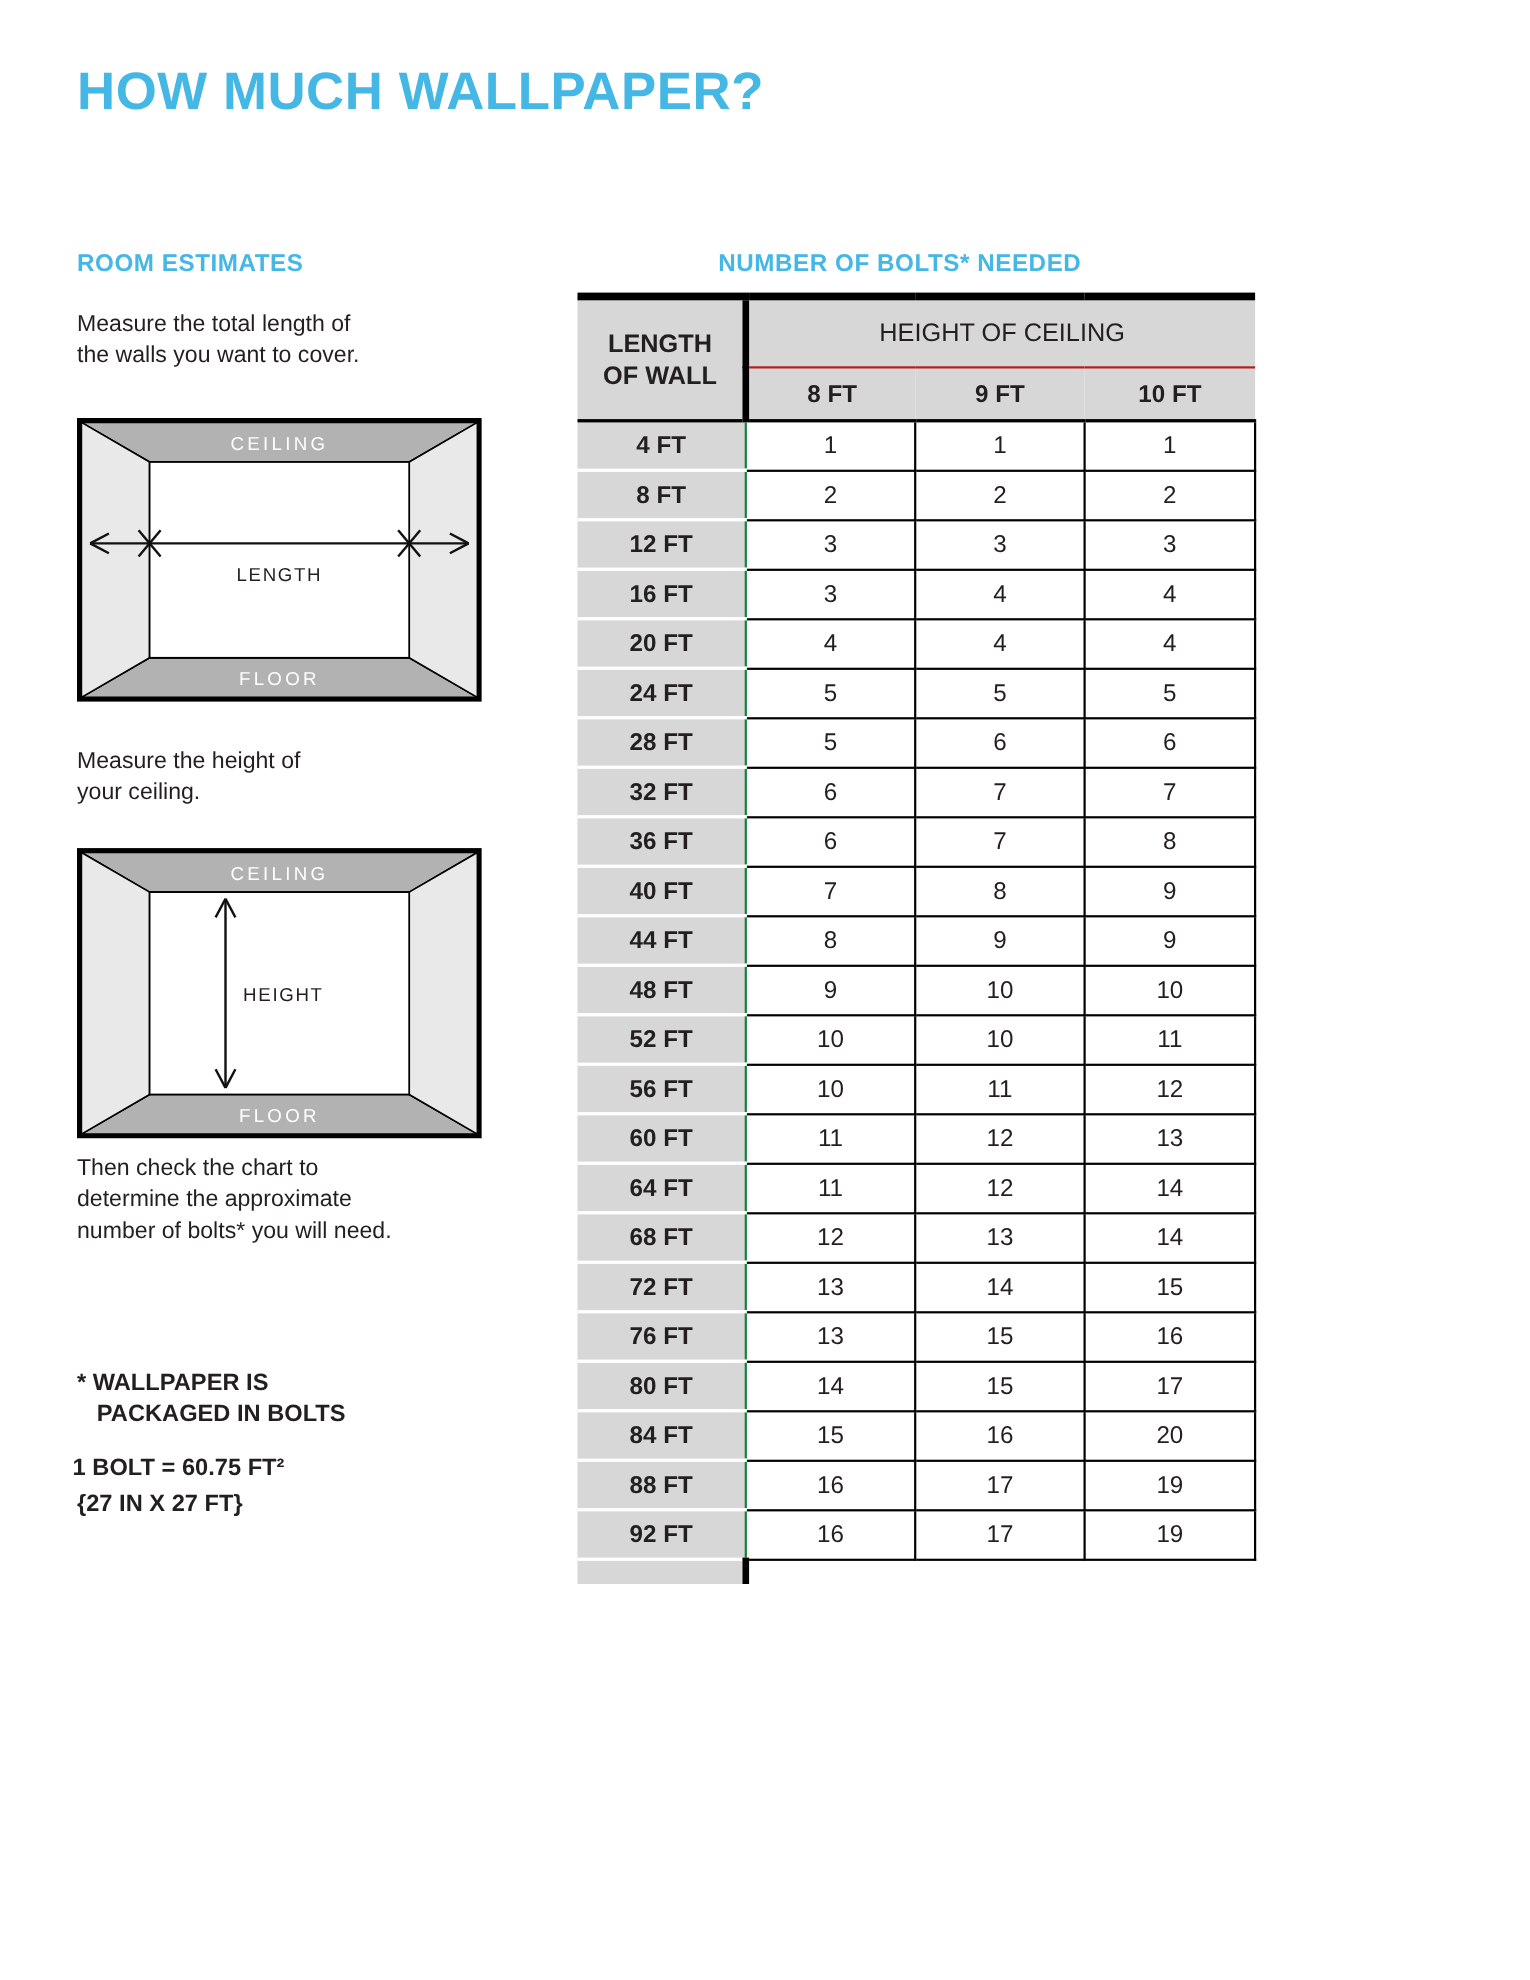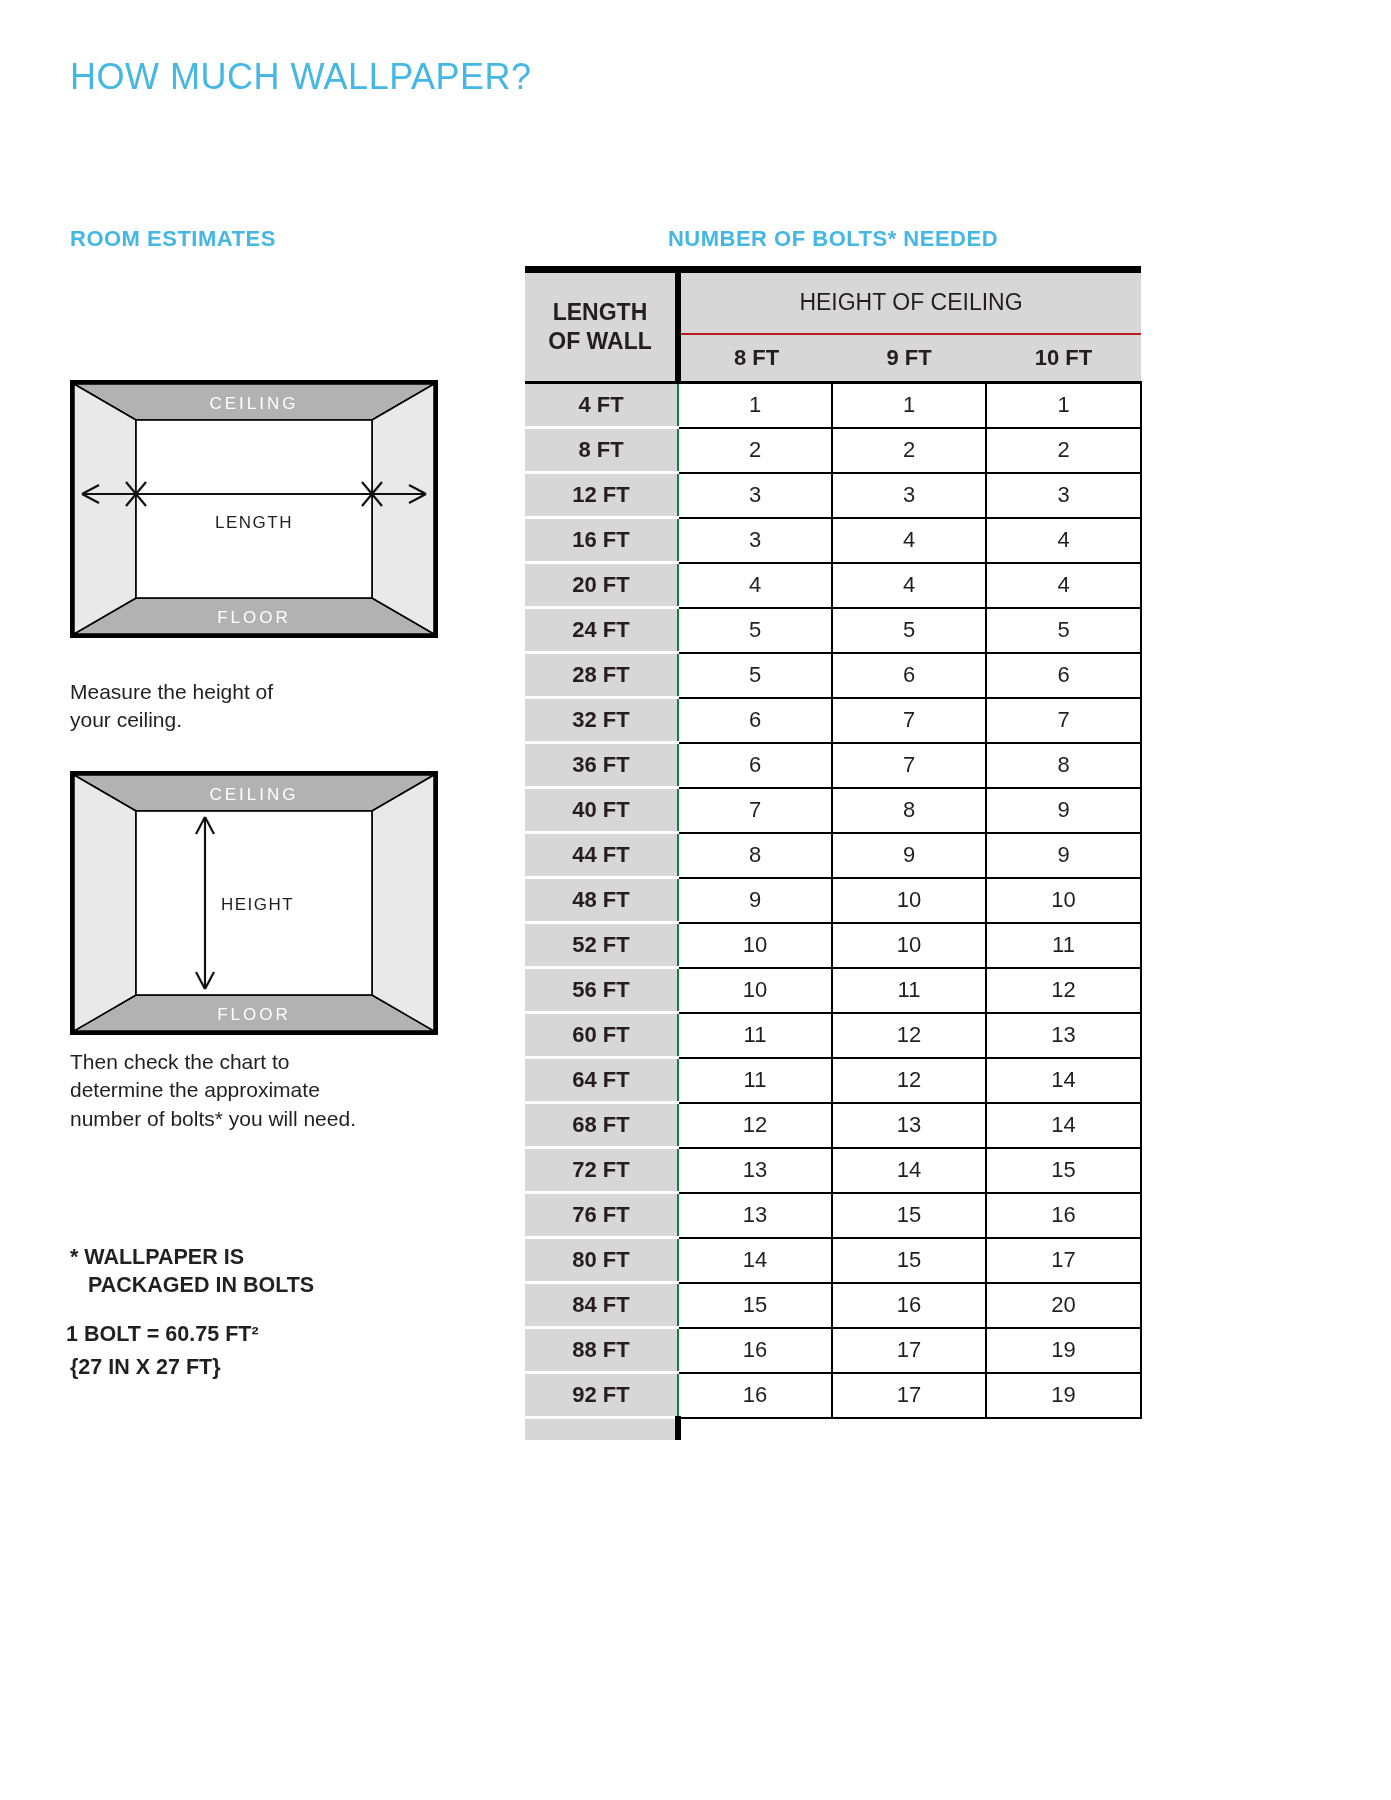--- a/index.html
+++ b/index.html
@@ -9,27 +9,27 @@
     width:1391px; height:1800px;
     background:#fff;
     font-family:"Liberation Sans", sans-serif;
     color:var(--ink, #231f20);
     overflow:hidden;
   }
   .accent { color:var(--accent, #45b7e5); }
 
   .title {
     position:absolute; left:70px; top:56px;
-    font-size:36px; font-weight:400; letter-spacing:0.5px;
+    font-size:48px; font-weight:700; letter-spacing:0.5px;
   }
   .section-heading {
     position:absolute; font-size:22px; font-weight:700; letter-spacing:0.5px;
   }
   .room-estimates { left:70px; top:226px; }
-  .bolts-title { left:525px; top:226px; width:616px; text-align:center; }
+  .bolts-title { left:510px; top:226px; width:616px; text-align:center; }
 
   .step {
     position:absolute; left:70px;
     font-size:21px; line-height:1.35; white-space:pre-line; color:var(--ink,#231f20);
   }
   .step1 { top:281px; }
   .step2 { top:678px; }
   .step3 { top:1048px; }
 
   .diagram { position:absolute; left:70px; }
@@ -98,20 +98,22 @@
 </head>
 <body>
 
 <div class="page" style="--accent: #45b7e5; --cell-gray: #d7d7d7; --band-gray: #b2b2b2; --wall-gray: #e9e9e9; --ink: #231f20;">
 
   <h1 class="title accent">HOW MUCH WALLPAPER?</h1>
 
   <h2 class="section-heading room-estimates accent">ROOM ESTIMATES</h2>
   <h2 class="section-heading bolts-title accent">NUMBER OF BOLTS* NEEDED</h2>
 
+  <p class="step step1">Measure the total length of
+the walls you want to cover.</p>
 
   <svg class="diagram diagram-1" width="368" height="258" viewBox="0 0 368 258">
     <polygon class="band-poly" points="4,4 364,4 302,40 66,40"></polygon>
     <polygon class="band-poly" points="4,254 364,254 302,218 66,218"></polygon>
     <polygon class="wall-poly" points="4,4 66,40 66,218 4,254"></polygon>
     <polygon class="wall-poly" points="364,4 302,40 302,218 364,254"></polygon>
     <rect class="inner-rect" x="66" y="40" width="236" height="178"></rect>
     <rect class="outer-rect" x="2" y="2" width="364" height="254"></rect>
     <text class="band-label" x="184" y="29" text-anchor="middle">CEILING</text>
     <text class="band-label" x="184" y="243" text-anchor="middle">FLOOR</text>

